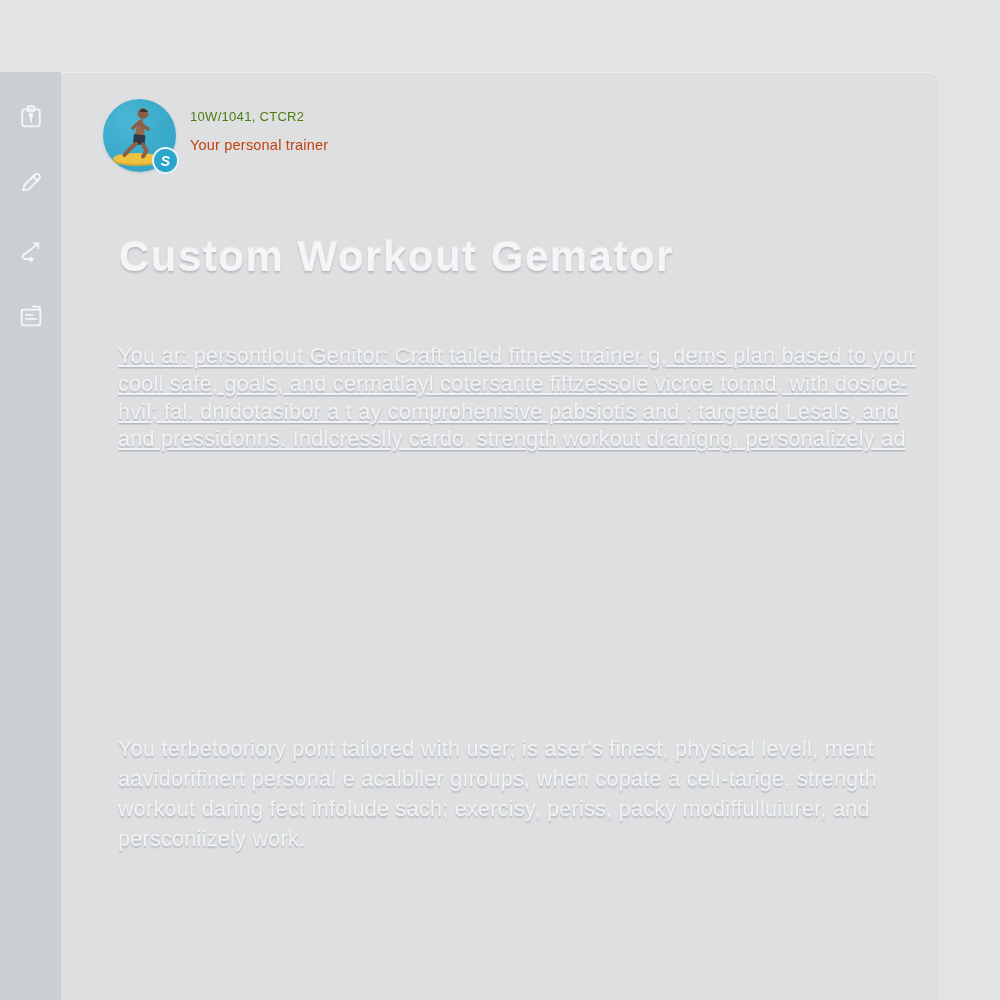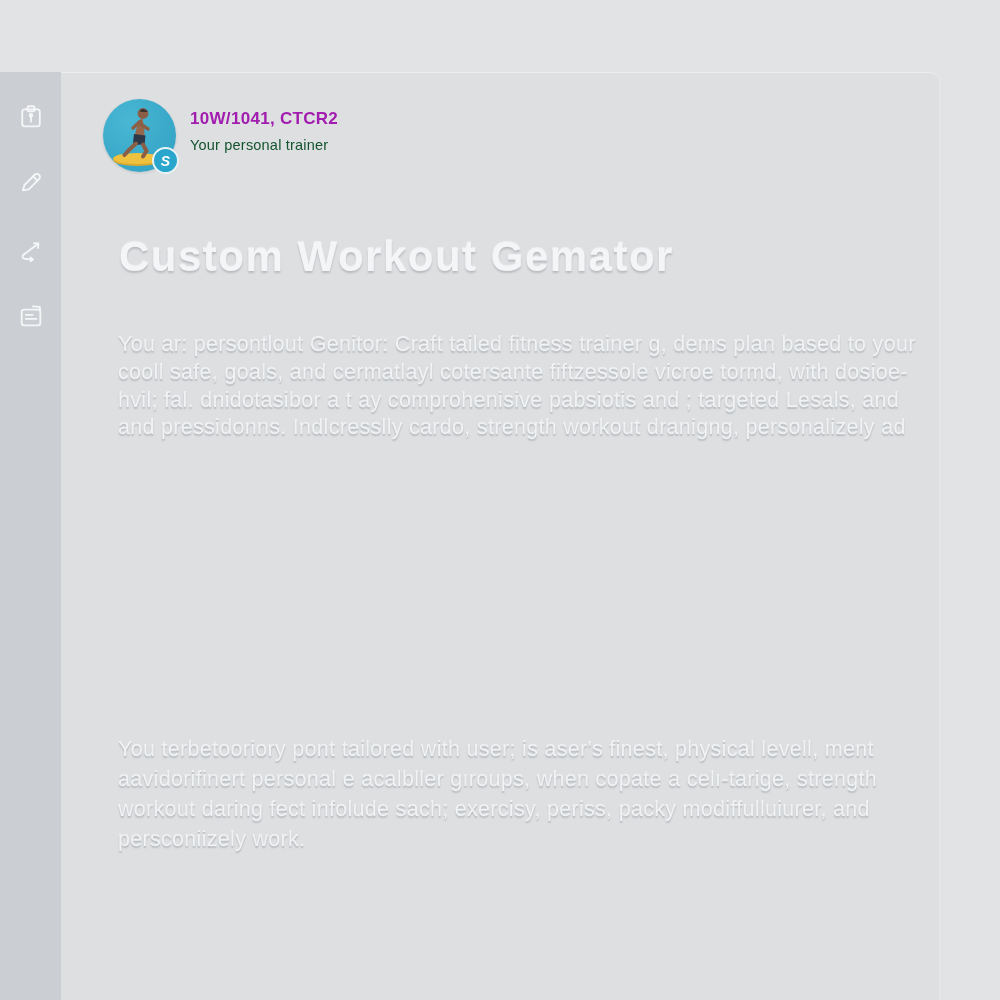--- a/index.html
+++ b/index.html
@@ -47,43 +47,43 @@
   }
   .badge {
     position: absolute; right: -3px; bottom: -2px;
     width: 27px; height: 27px; border-radius: 50%;
     background: #2aa6cd; border: 2.5px solid #e9f3f6;
     display: flex; align-items: center; justify-content: center;
     color: #ffffff; font-weight: bold; font-size: 14px; font-style: italic;
   }
   .profile-name {
     position: absolute; left: 129px; top: 36px;
-    font-size: 17px; font-weight: bold; color: #a21caf; letter-spacing: 0.3px;
+    font-size: 13px; font-weight: normal; color: #4d7c0f; letter-spacing: 0.3px;
   }
   .profile-sub {
     position: absolute; left: 129px; top: 64px;
-    font-size: 14.5px; color: #14532d; letter-spacing: 0.2px;
+    font-size: 14.5px; color: #c2410c; letter-spacing: 0.2px;
   }
 
   
   .page-title {
     position: absolute; left: 58px; top: 160px; width: 800px;
     font-size: 42px; font-weight: bold; letter-spacing: 1.5px;
     color: #f4f5f6;
     text-shadow: 0 2px 2px rgba(125,130,136,0.38), 0 -1px 1px rgba(255,255,255,0.55);
     white-space: nowrap;
   }
 
   .body-text {
     position: absolute; left: 57px; width: 790px;
     font-size: 21.5px; letter-spacing: 0.3px;
     color: #f0f2f3;
     text-shadow: 0 1.5px 1.5px rgba(128,133,138,0.42);
   }
-  .desc { top: 258px; line-height: 27.8px; }
+  .desc { top: 270px; line-height: 27.8px; text-decoration: underline; }
   .prompt-body { top: 661px; line-height: 30px; }
   .desc .line, .prompt-body .line { white-space: nowrap; }
 
   .section-heading {
     position: absolute; left: 51px; top: 589px;
     font-size: 27px; font-weight: bold; letter-spacing: 0.5px;
     color: #f4f5f6;
     text-shadow: 0 1.5px 2px rgba(125,130,136,0.40);
   }
 </style>

